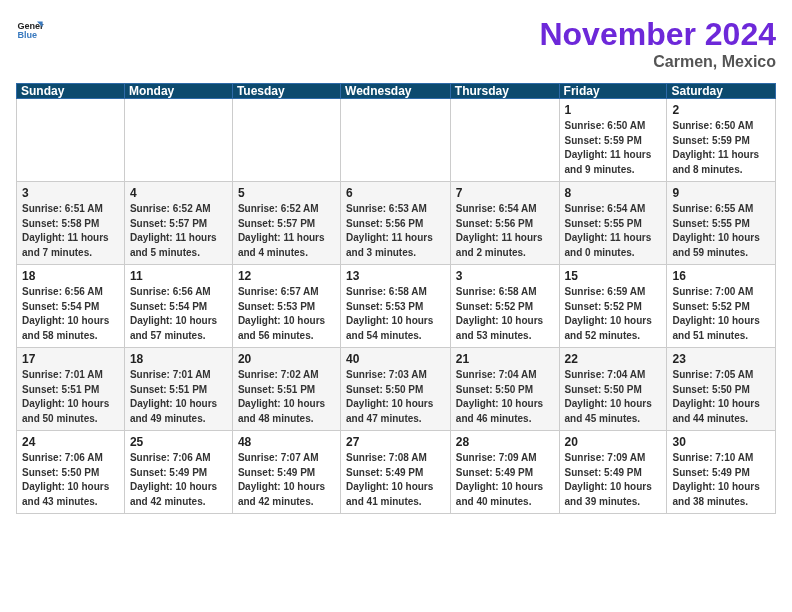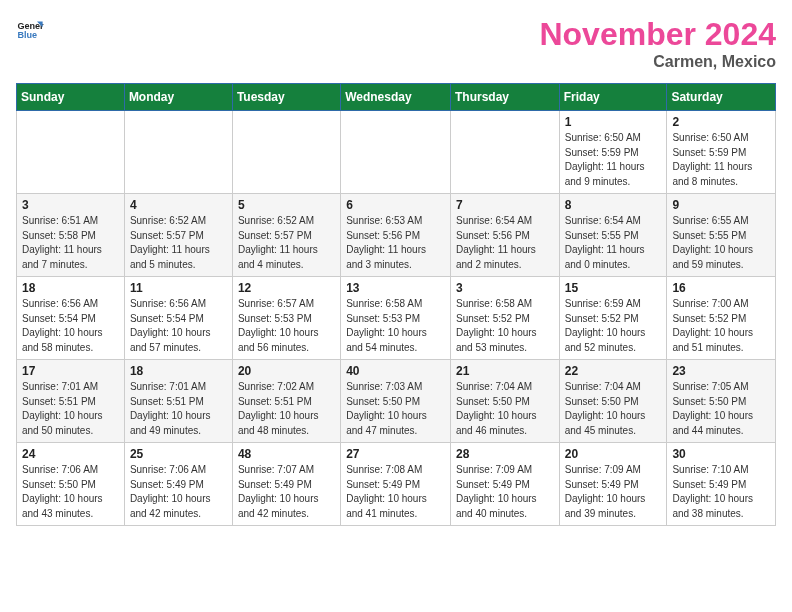--- a/index.html
+++ b/index.html
@@ -24,36 +24,36 @@
     .logo-icon {
       width: 28px;
       height: 28px;
     }
     .title-block {
       text-align: right;
     }
     .title-block h1 {
       font-size: 32px;
       font-weight: bold;
-      color: #ec4899;
+      color: #6d28d9;
     }
     .title-block h2 {
       font-size: 16px;
       font-weight: bold;
       color: #555;
     }
     .calendar {
       width: 100%;
       border-collapse: collapse;
       font-size: 10.5px;
     }
     .calendar thead tr th {
-      background: #15803d;
+      background: #0c4a6e;
       color: #fff;
-      padding: 6px 4px;
+      padding: 0 4px;
       text-align: left;
       font-size: 12px;
       font-weight: bold;
       border: 1px solid #2e6aa8;
     }
     .calendar tbody tr td {
       border: 1px solid #ccc;
       vertical-align: top;
       padding: 4px 5px;
       width: 113px;
@@ -66,20 +66,21 @@
     .day-number {
       font-weight: bold;
       font-size: 12px;
       margin-bottom: 2px;
       color: #222;
     }
     .day-info {
       color: #333;
       font-size: 10px;
       line-height: 1.45;
+      font-weight: bold;
     }
     .empty-cell {
       background: #fff !important;
     }
   </style>
 </head>
 <body>
 
 <div class="header">
   <div class="logo">

